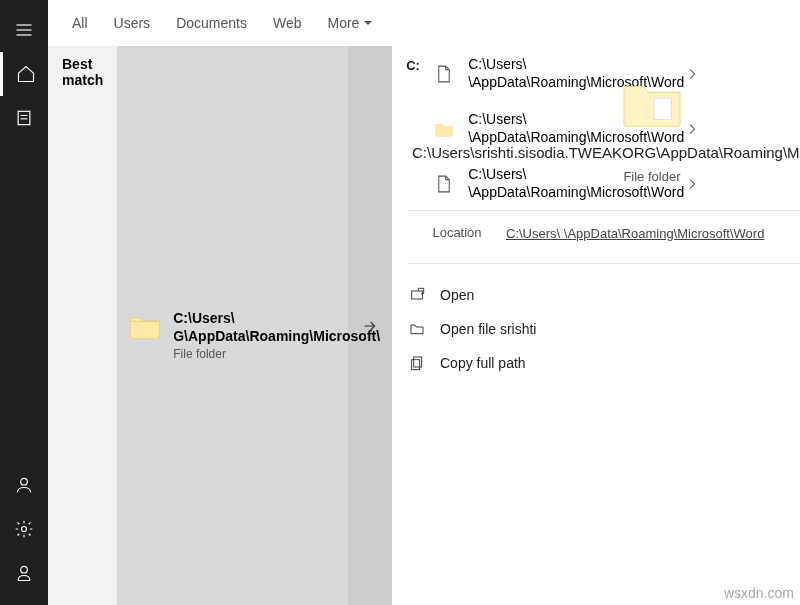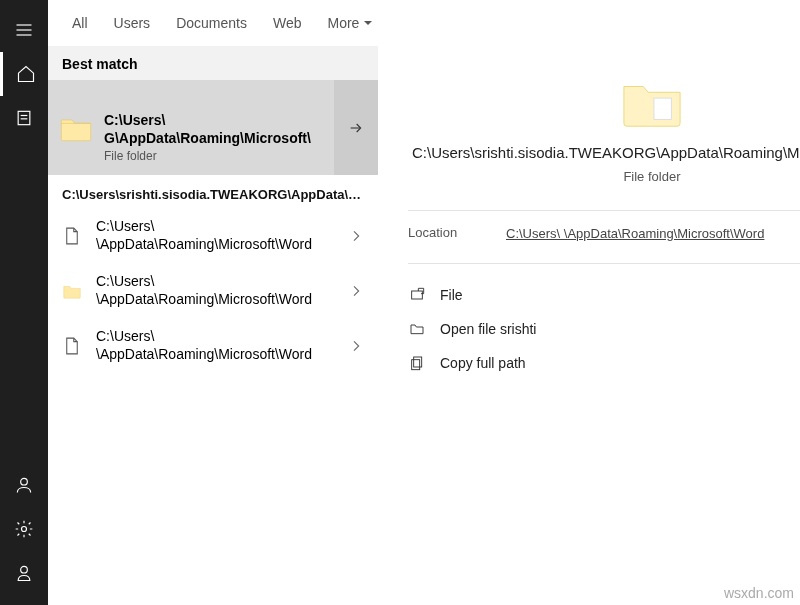--- a/index.html
+++ b/index.html
@@ -10,21 +10,21 @@
     .side-btn { width: 48px; height: 44px; display: flex; align-items: center; justify-content: center; cursor: pointer; color: #fff; }
     .side-btn.active { border-left: 3px solid #fff; }
     .side-btn svg { width: 20px; height: 20px; stroke: #fff; fill: none; stroke-width: 1.4; }
     .main { flex: 1; display: flex; flex-direction: column; }
     .tabs { height: 46px; display: flex; align-items: center; padding: 0 14px; gap: 6px; border-bottom: 0; }
     .tab { font-size: 14px; color: #555; padding: 6px 10px; cursor: pointer; }
     .more { display: flex; align-items: center; gap: 4px; }
     .more svg { width: 10px; height: 10px; fill: #555; }
     .feedback { margin-left: auto; font-size: 14px; color: #555; cursor: pointer; padding: 6px 8px; }
     .content { flex: 1; display: flex; }
-    .left-pane { width: 330px; background: #f2f2f2; display: flex; flex-direction: column; }
+    .left-pane { width: 330px; background: #f2f2f2; display: flex; flex-direction: row; }
     .best-match-hdr { font-weight: 600; font-size: 14px; padding: 10px 14px 8px; color: #000; }
     .best-card { background: #d9d9d9; margin: 0; display: flex; align-items: center; padding: 12px 12px; position: relative; cursor: pointer; }
     .folder-ico { width: 32px; height: 28px; margin-right: 12px; flex-shrink: 0; }
     .best-txt { flex: 1; overflow: hidden; }
     .best-title { font-size: 14px; font-weight: 600; color: #000; line-height: 1.25; margin-top: 20px; }
     .best-sub { font-size: 12px; color: #555; margin-top: 2px; }
     .best-arrow { width: 44px; height: 100%; display: flex; align-items: center; justify-content: center; background: rgba(0,0,0,0.06); position: absolute; right: 0; top: 0; bottom: 0; }
     .best-arrow svg { width: 16px; height: 16px; stroke: #333; fill: none; stroke-width: 1.6; }
     .path-bar { font-size: 13px; font-weight: 600; color: #111; padding: 12px 14px 6px; white-space: nowrap; overflow: hidden; text-overflow: ellipsis; background: #fff; }
     .results { background: #fff; flex: 1; }
@@ -32,21 +32,21 @@
     .result .r-ico { width: 20px; height: 20px; flex-shrink: 0; margin-right: 14px; display:flex; align-items:center; justify-content:center;}
     .result .r-txt { flex: 1; font-size: 14px; line-height: 1.25; color: #000; }
     .chev { width: 16px; height: 16px; stroke: #666; fill: none; stroke-width: 1.6; flex-shrink: 0; }
     .right-pane { flex: 1; display: flex; flex-direction: column; padding: 22px 30px; }
     .big-folder { display: flex; justify-content: center; margin-top: 8px; margin-bottom: 14px; }
     .big-folder svg { width: 62px; height: 52px; }
     .detail-title { text-align: center; font-size: 15px; line-height: 1.4; color: #222; font-weight: 400; padding: 0 4px; }
     .detail-sub { text-align: center; font-size: 13px; color: #555; margin-top: 6px; margin-bottom: 26px; }
     .divider { height: 1px; background: #e3e3e3; margin: 0 0 14px; }
     .loc-row { display: flex; align-items: flex-start; font-size: 13px; margin-bottom: 20px; }
-    .loc-lbl { color: #555; width: 98px; flex-shrink: 0; }
+    .loc-lbl { color: #555; width: 98px; flex-shrink: 0; text-align: center; }
     .loc-val { color: #444; text-decoration: underline; cursor: pointer; line-height: 1.4; word-break: break-all; }
     .action { display: flex; align-items: center; font-size: 14px; color: #222; padding: 8px 0; cursor: pointer; }
     .action .a-ico { width: 18px; height: 18px; margin-right: 14px; flex-shrink:0; display:flex; align-items:center; justify-content:center; }
     .action .a-ico svg { width: 16px; height: 16px; stroke: #333; fill: none; stroke-width: 1.4; }
     .watermark { position: absolute; bottom: 4px; right: 6px; font-size: 14px; color: #aaa; }
     .sm-folder-svg { width:18px; height:16px; }
     .doc-svg { width:14px; height:18px; stroke:#555; fill:none; stroke-width:1.2;}
   </style>
 </head>
 <body>
@@ -192,21 +192,21 @@
       </div>
       <div class="divider"></div>
 
       <div class="action">
         <span class="a-ico">
           <svg viewBox="0 0 24 24">
               <rect x="4" y="6" width="16" height="12"></rect>
               <polyline points="14 6 14 2 22 2 22 10 18 10"></polyline>
             </svg>
         </span>
-        <span>File</span>
+        <span>Open</span>
       </div>
       <div class="action">
         <span class="a-ico">
           <svg viewBox="0 0 24 24">
               <path d="M3 6 h6 l2 3 h10 v10 H3 Z"></path>
             </svg>
         </span>
         <span>Open file srishti</span>
       </div>
       <div class="action">

